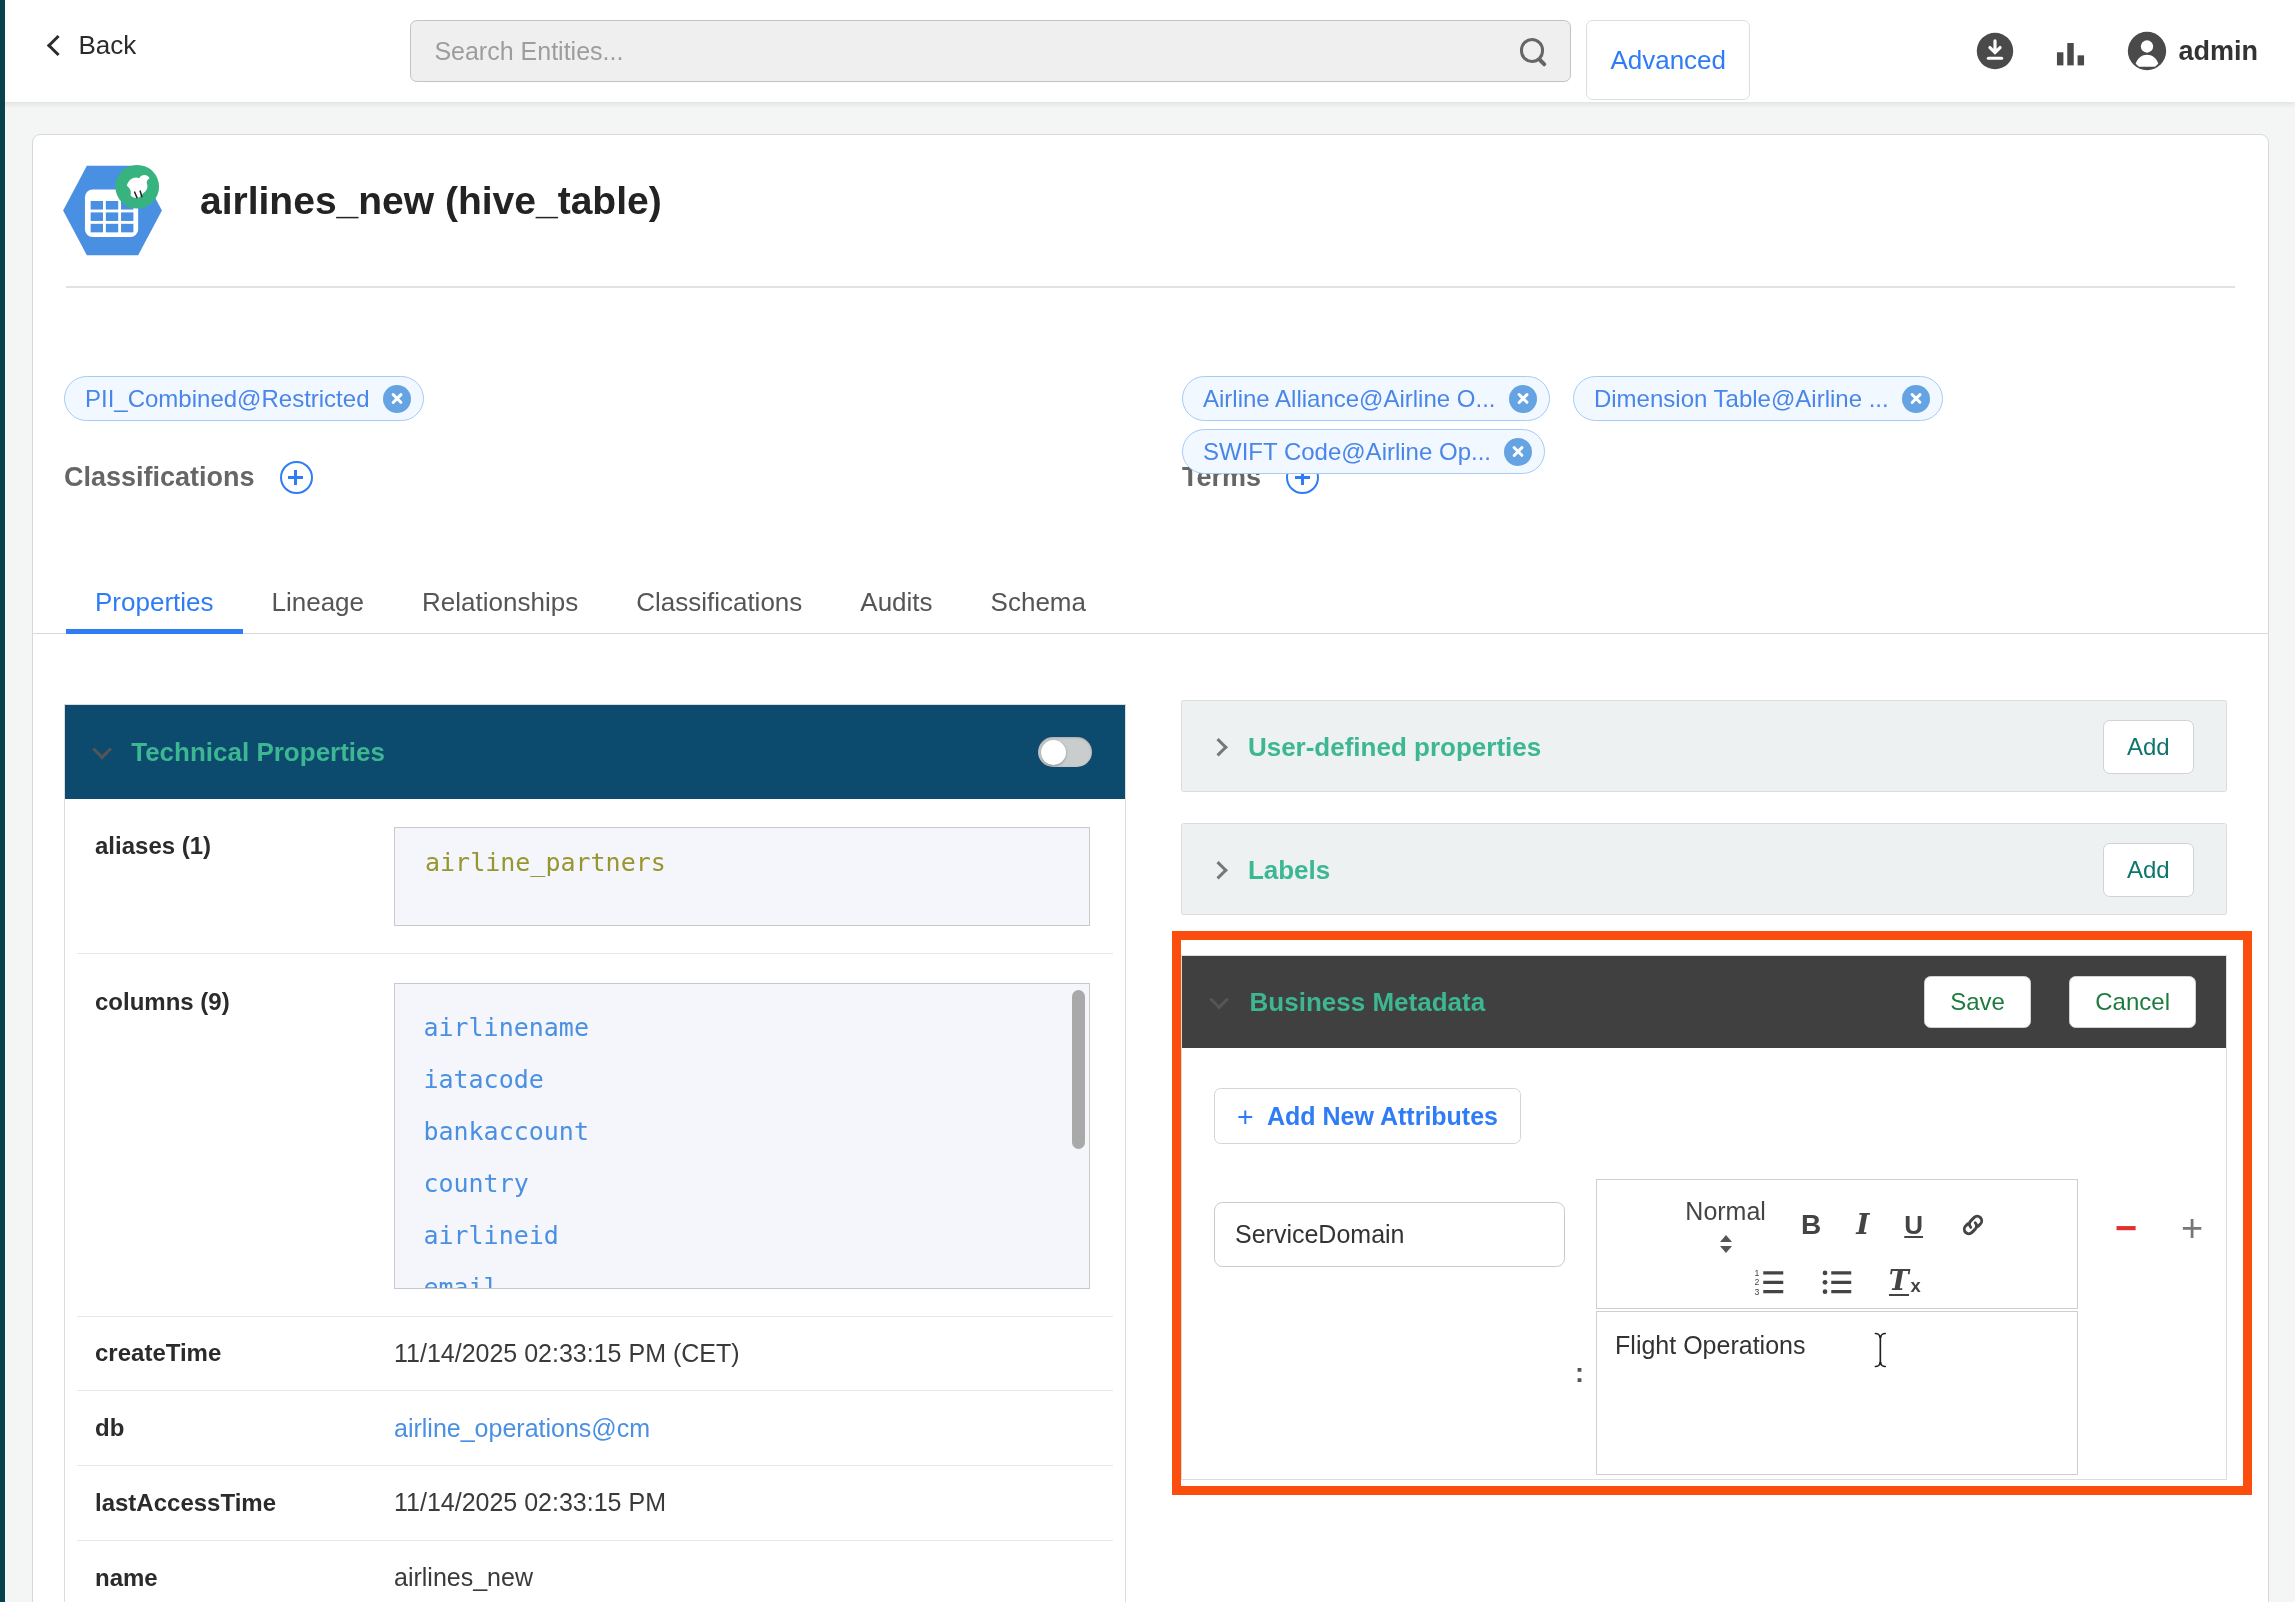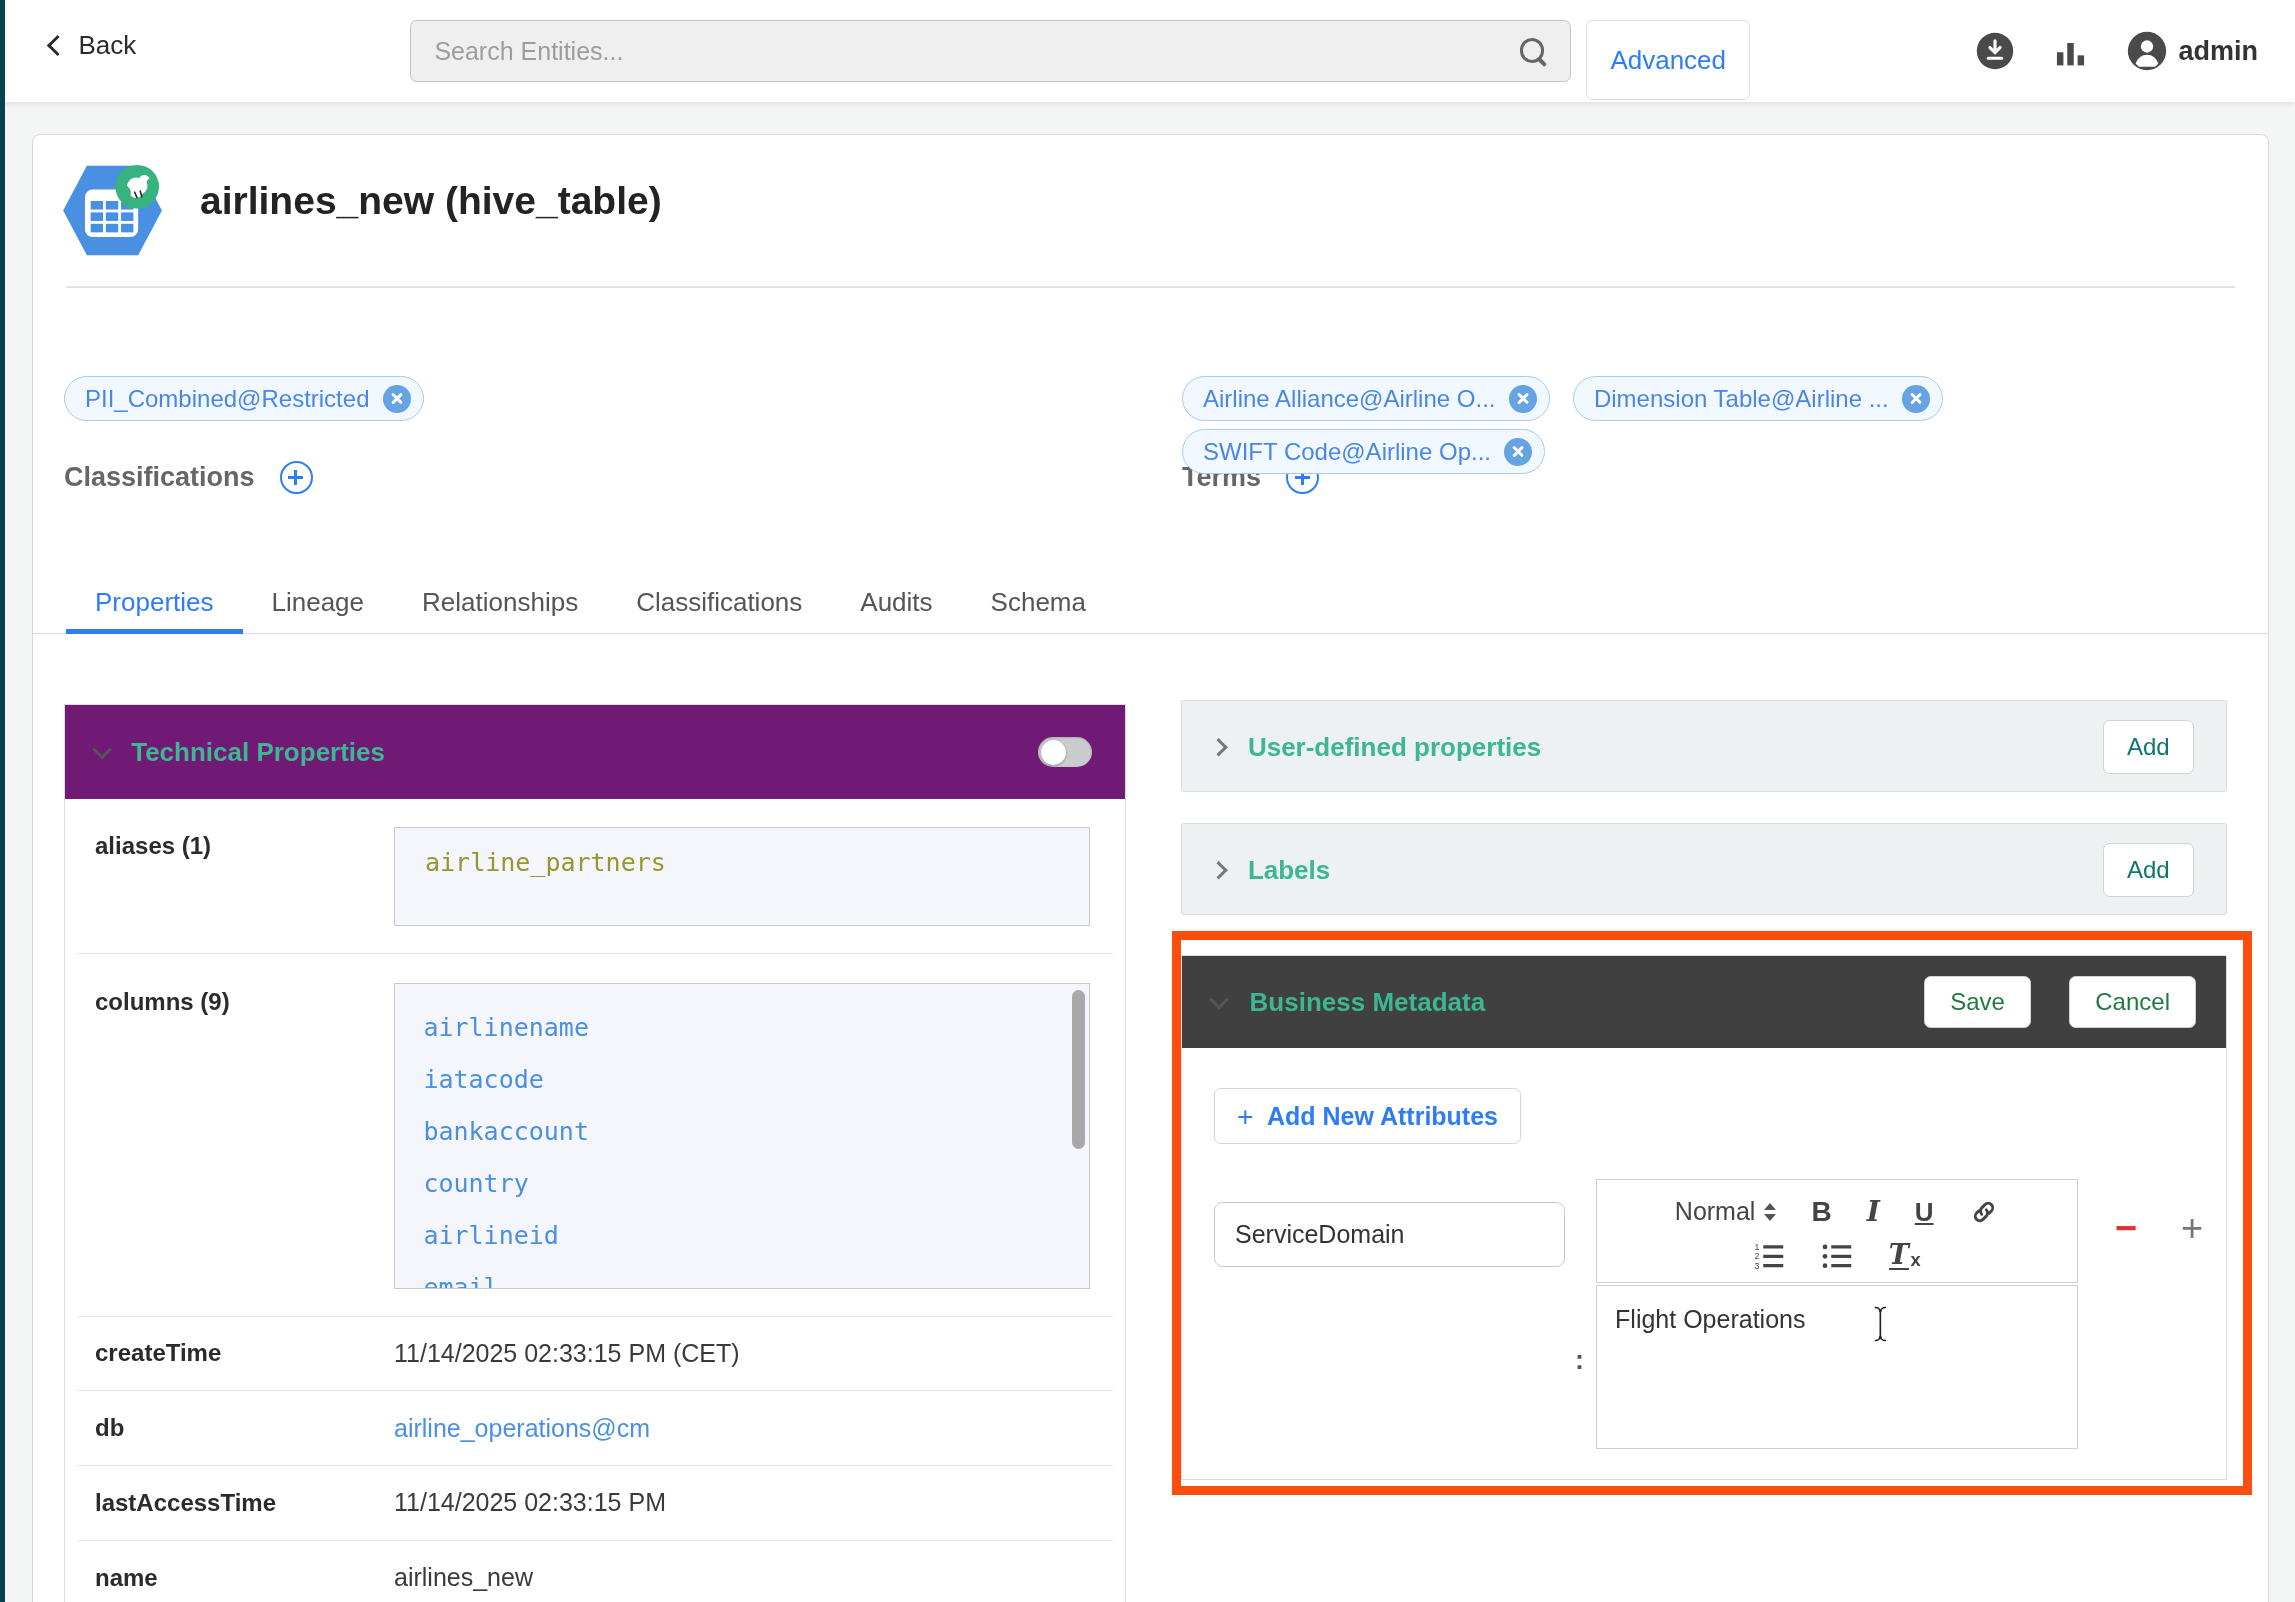--- a/index.html
+++ b/index.html
@@ -88,21 +88,21 @@
   .tab.active { color:#2e7cf6; }
   .tab.active::after { content:""; position:absolute; left:0; right:0; bottom:-0.8px; height:5px; background:#2e7cf6; }
 
   
   .chev-down { width:14.2px; height:14.2px; border-right:3.3px solid #555; border-bottom:3.3px solid #555; transform:rotate(45deg) translate(-1.7px,-1.7px); }
   .chev-right { width:12.5px; height:12.5px; border-right:3.3px solid #777; border-bottom:3.3px solid #777; transform:rotate(-45deg); }
 
   
   .tp-panel { position:absolute; left:31px; top:569px; width:1062px; border:0.8px solid #dcdcdc; background:#fff; }
   .panel-head {
-    height:94px; background:#701a75; display:flex; align-items:center;
+    height:94px; background:#0c4a6e; display:flex; align-items:center;
     padding:0 33px 0 30px; gap:22px;
   }
   .panel-title { font-size:26px; font-weight:700; color:#3cb791; }
   .spacer { flex:1; }
   .toggle { position:relative; width:54px; height:30px; background:#c9cdce; border-radius:15px; cursor:pointer; box-shadow:inset 0 0.8px 2.5px rgba(0,0,0,.2); }
   .toggle .knob { position:absolute; left:2.5px; top:2.5px; width:25px; height:25px; background:#fff; border-radius:50%; box-shadow:0 0.8px 2.5px rgba(0,0,0,.3); }
 
   .tp-row { display:flex; padding-left:30px; }
   .tp-key { flex:0 0 299px; font-size:24px; font-weight:700; color:#2b2b2b; padding-top:5px; }
   .tp-div { height:0.8px; background:#e6e6e6; margin:0 11.7px; }
@@ -157,21 +157,21 @@
     font-size:25px; color:#333; font-family:"Liberation Sans", sans-serif; outline:none;
   }
   .attr-colon { align-self:center; margin:92px 11.7px 0 10px; font-size:27px; color:#555; font-weight:700; }
 
   .editor { width:482px; }
   .editor-toolbar {
     border:0.8px solid #cfcfcf; padding:16.7px 8.4px 11.7px;
   }
   .tb-row { display:flex; justify-content:center; align-items:center; gap:35px; }
   .tb-row + .tb-row { margin-top:13.4px; }
-  .fmt-select { display:flex; align-items:center; gap:9px; cursor:pointer; }
+  .fmt-select { display:flex; align-items:center; gap:9px; cursor:pointer;flex-direction:column; }
   .fmt-label { font-size:25px; color:#444; }
   .updown { display:flex; flex-direction:column; gap:4.2px; }
   .updown .up { width:0; height:0; border-left:6.7px solid transparent; border-right:6.7px solid transparent; border-bottom:7.5px solid #555; }
   .updown .down { width:0; height:0; border-left:6.7px solid transparent; border-right:6.7px solid transparent; border-top:7.5px solid #555; }
   .tb-btn { cursor:pointer; color:#444; line-height:1; }
   .tb-bold { font-size:28px; font-weight:800; }
   .tb-italic { font-family:"DejaVu Serif", serif; font-style:italic; font-size:28px; font-weight:700; }
   .tb-underline { font-size:26px; font-weight:700; text-decoration:underline; }
   .tb-clean { display:flex; align-items:flex-end; }
   .tb-clean .T { font-size:27px; font-weight:700; font-style:italic; border-bottom:2.5px solid #444; font-family:"DejaVu Serif", serif; }

